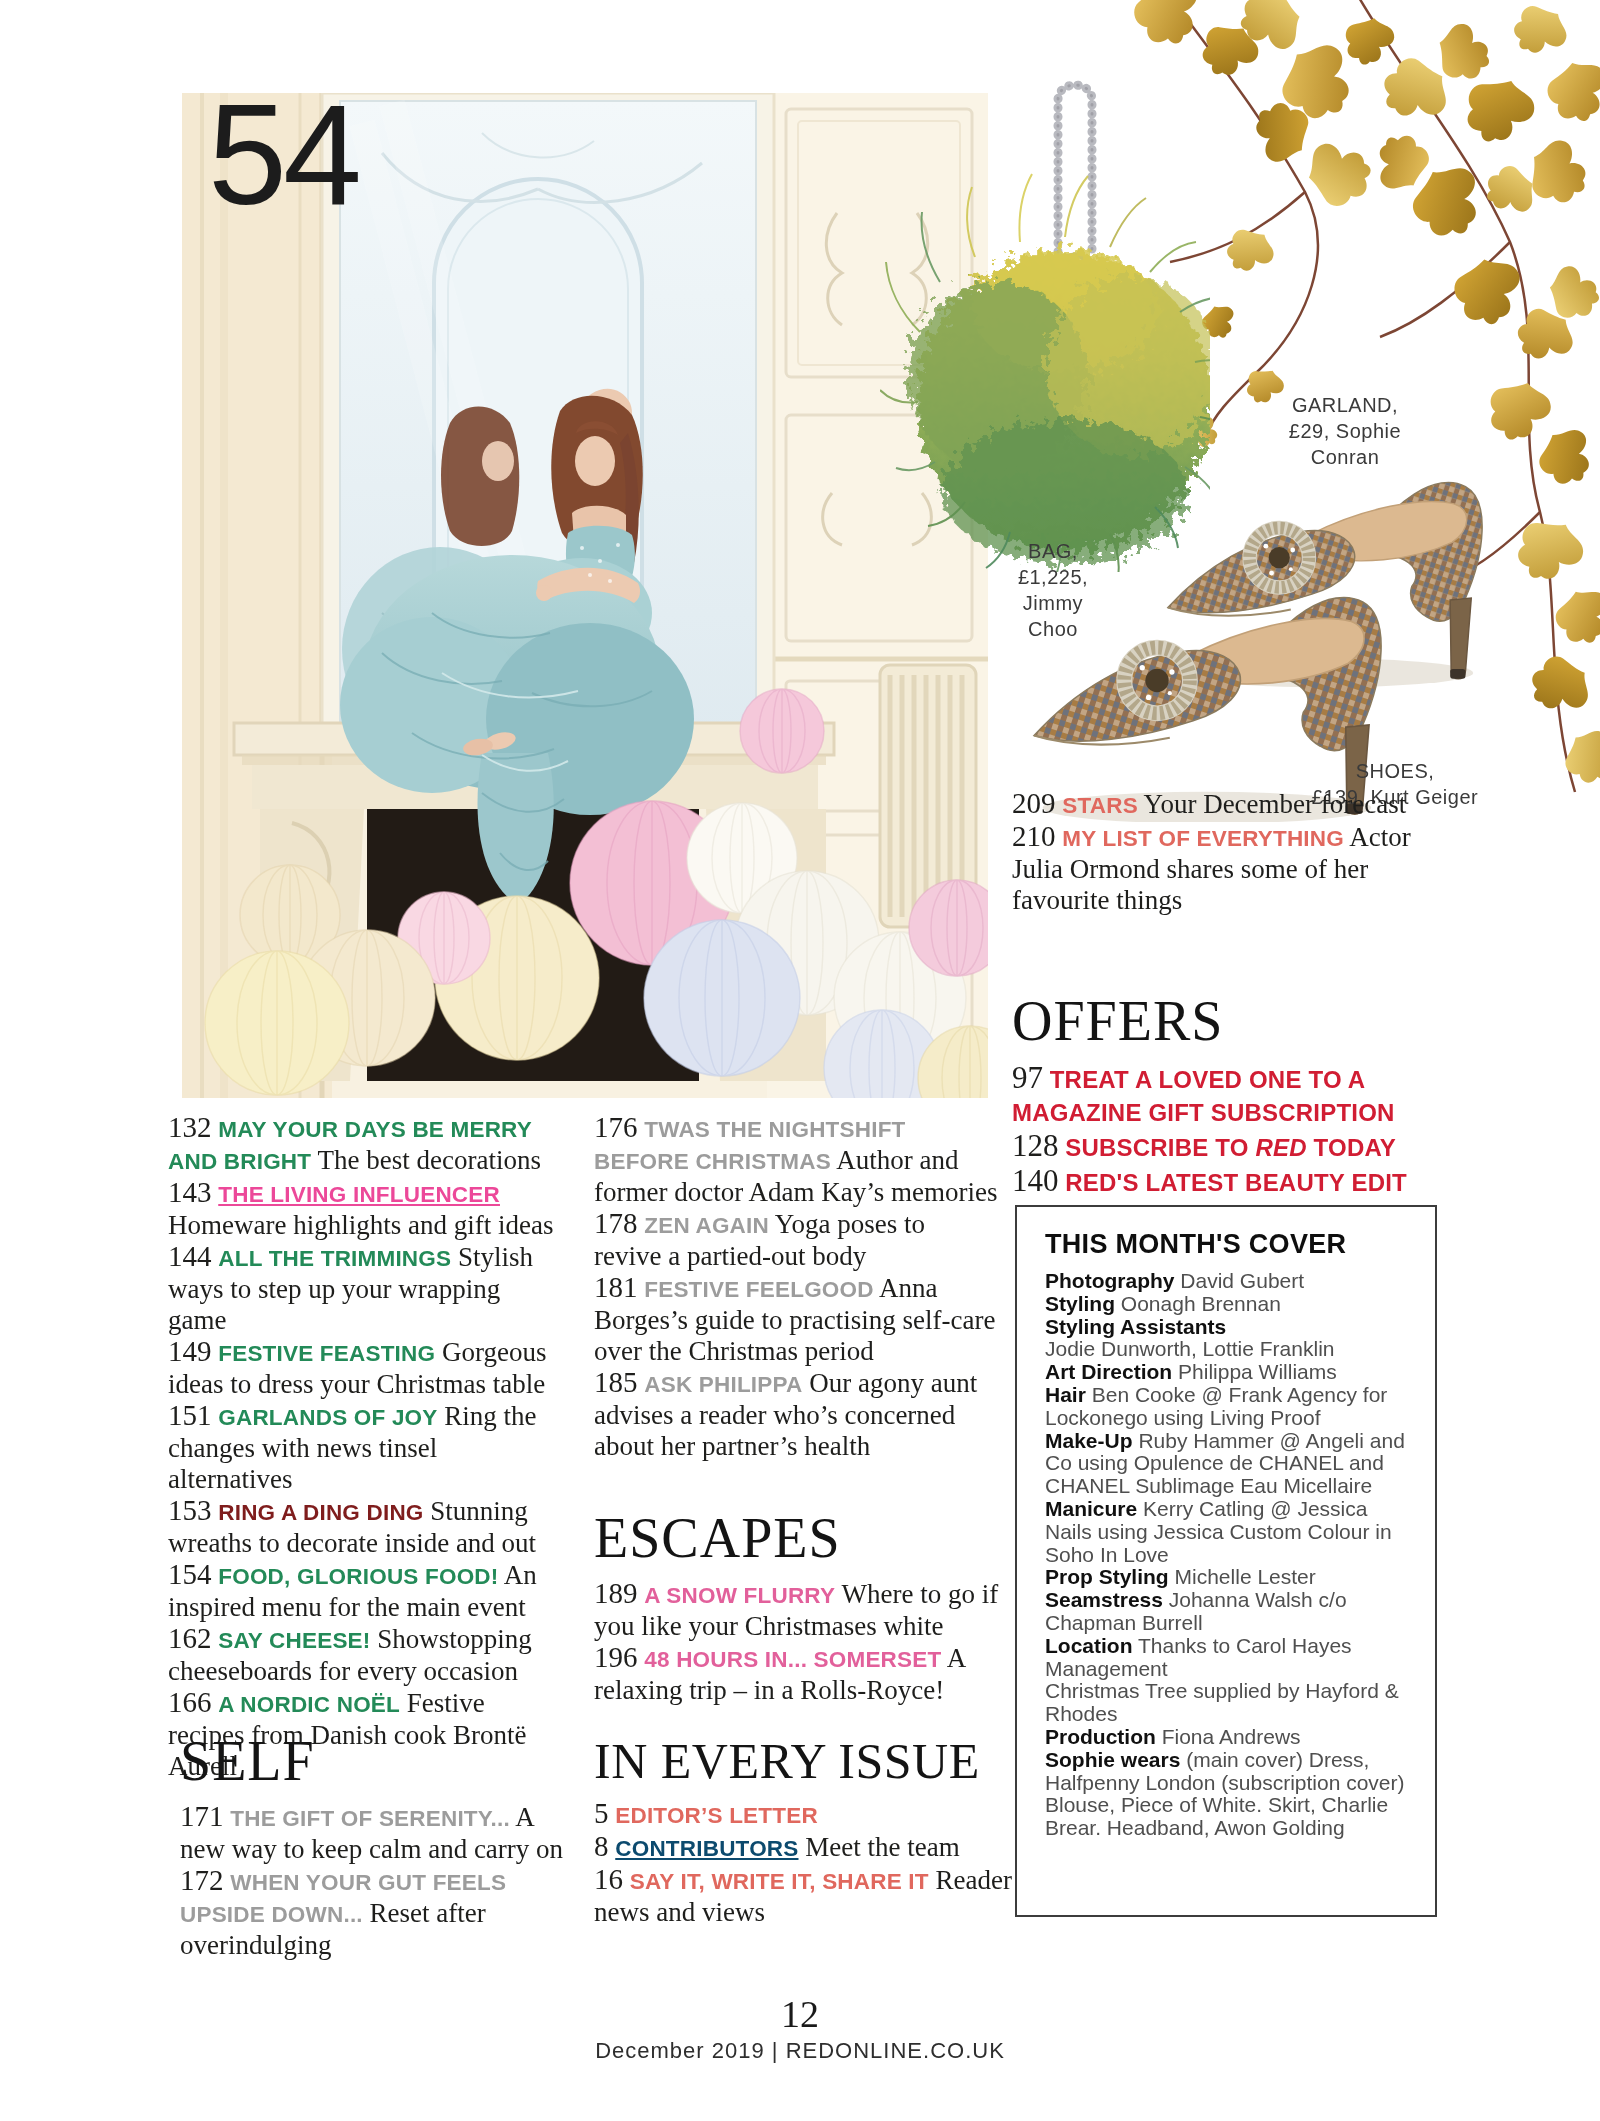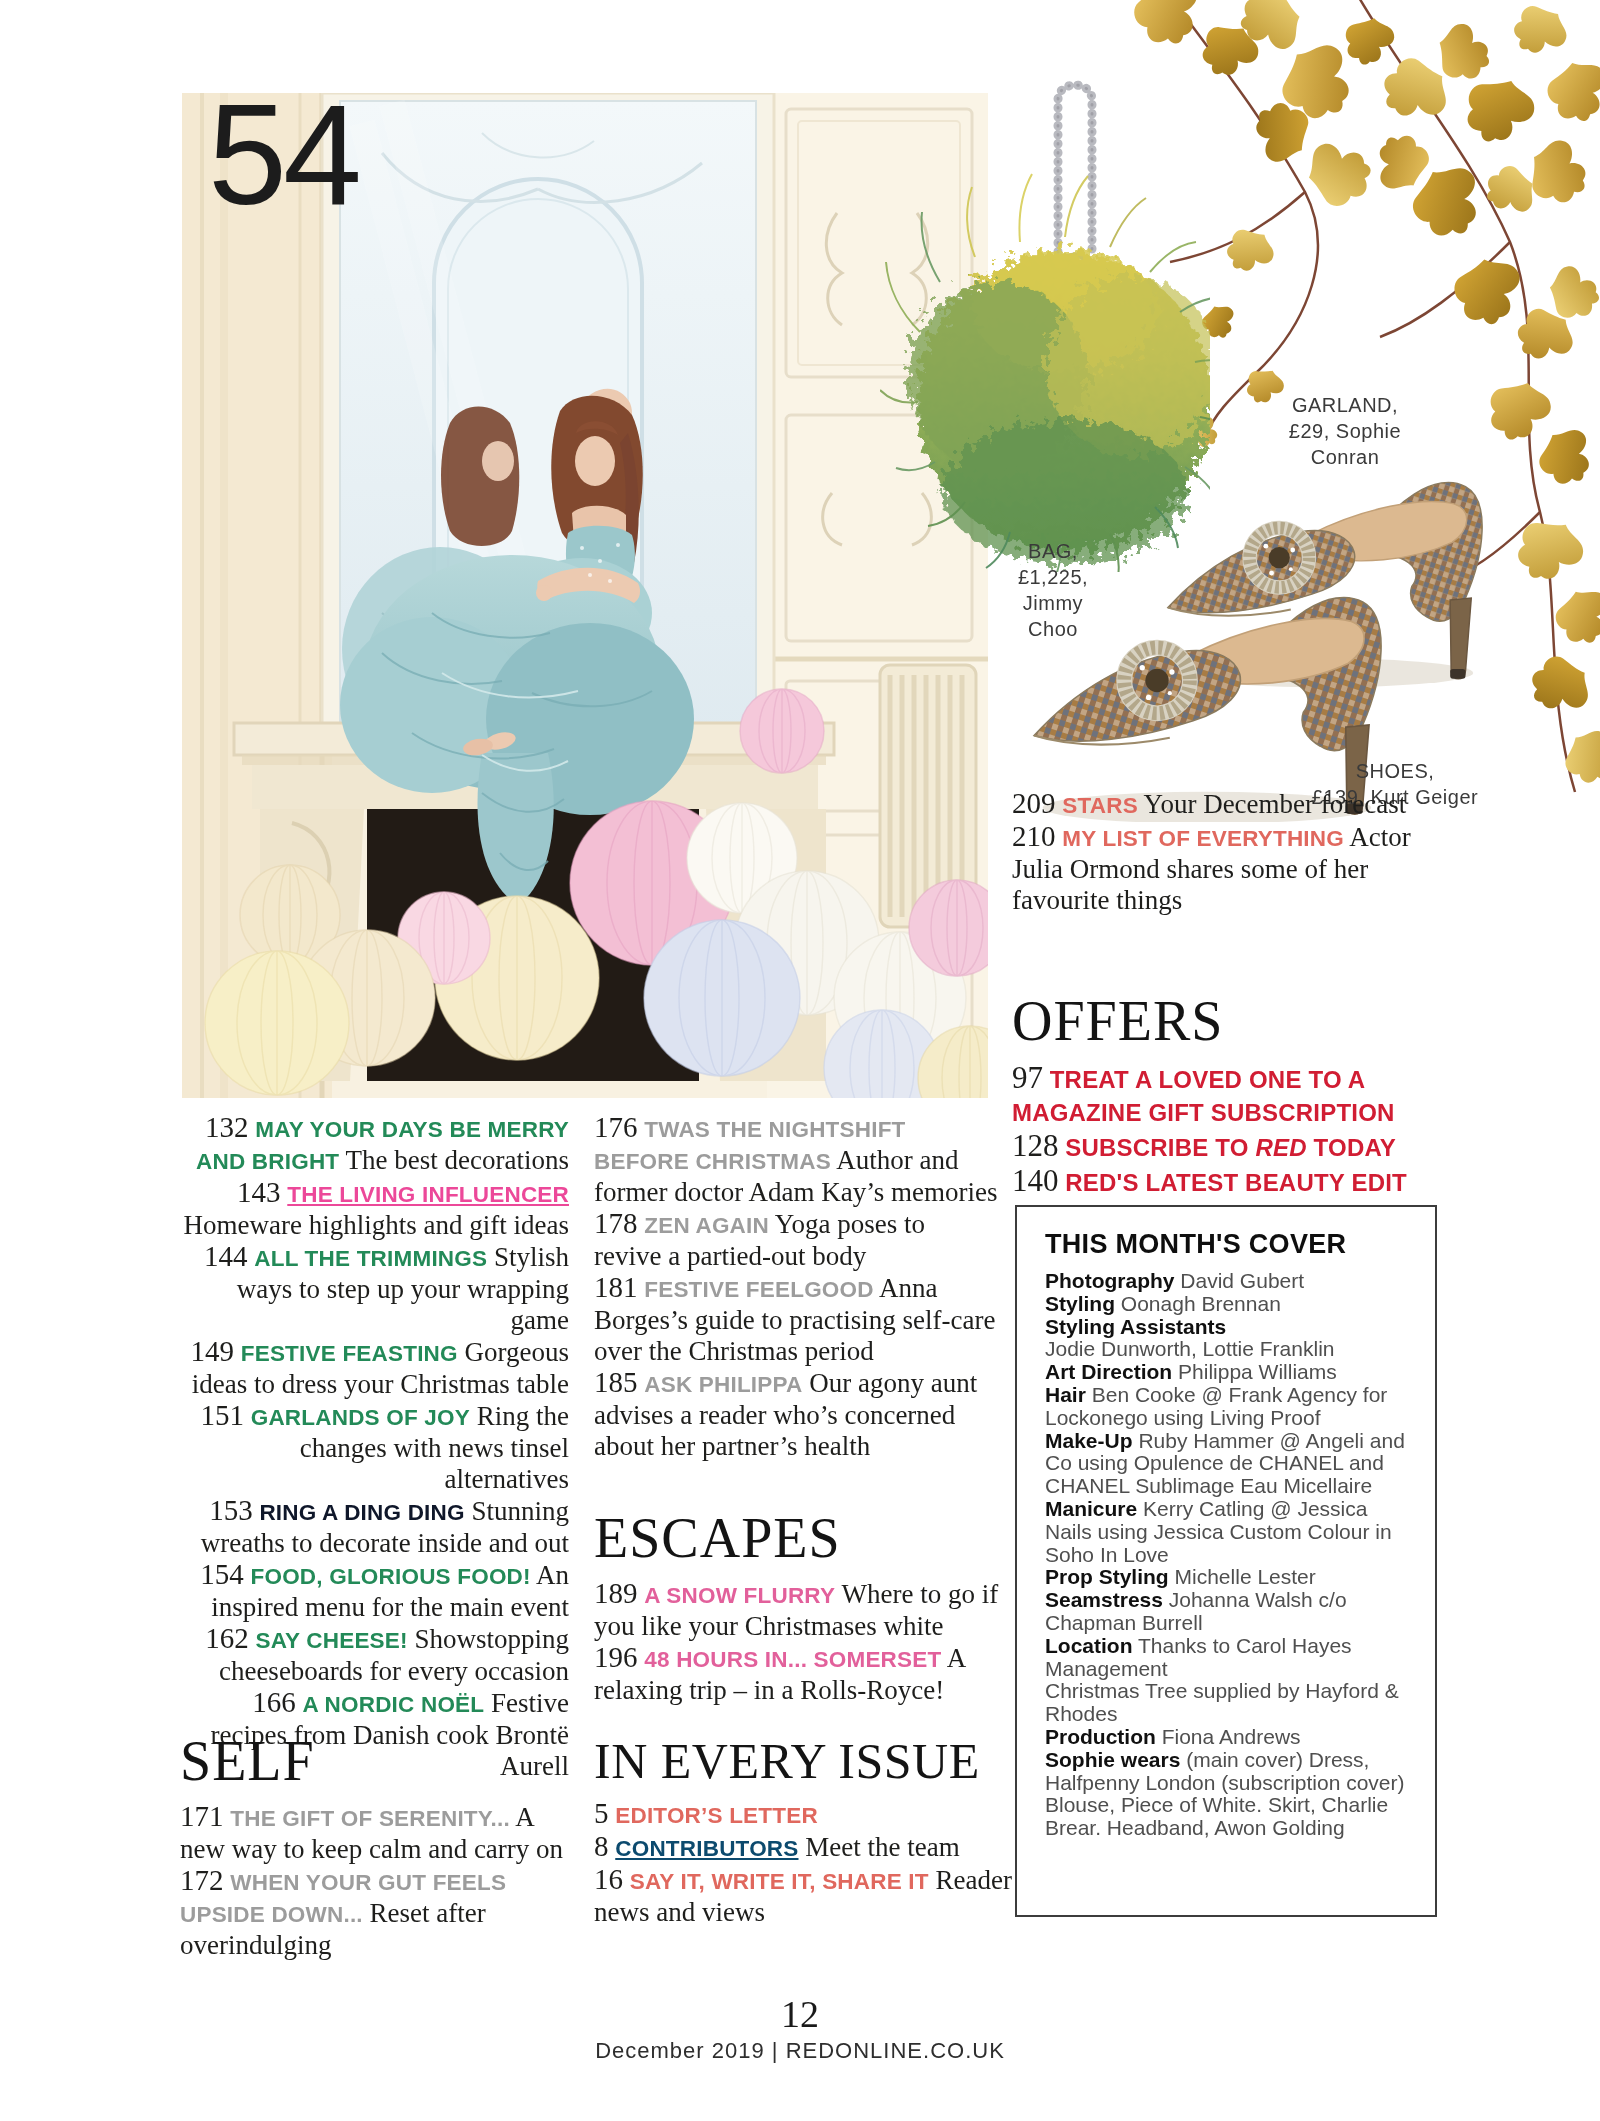--- a/index.html
+++ b/index.html
@@ -494,33 +494,33 @@
         <div class="credit"><b>Location</b> <span>Thanks to Carol Hayes Management</span></div>
 
         <div class="credit"> <span>Christmas Tree supplied by Hayford &amp; Rhodes</span></div>
 
         <div class="credit"><b>Production</b> <span>Fiona Andrews</span></div>
 
         <div class="credit"><b>Sophie wears</b> <span>(main cover) Dress, Halfpenny London (subscription cover) Blouse, Piece of White. Skirt, Charlie Brear. Headband, Awon Golding</span></div>
       </div>
   </div>
 
-  <div class="abs" style="left:177px;top:1112px;width:392px;text-align:right;">
+  <div class="abs" style="left:168px;top:1112px;width:392px;">
 
       <p class="entry"><span class="num">132</span> <span class="lbl" style="color: rgb(35, 138, 88);">MAY YOUR DAYS BE MERRY AND BRIGHT</span> <span class="desc">The best decorations</span></p>
 
       <p class="entry"><span class="num">143</span> <span class="lbl" style="color: #ec4899; text-decoration: underline;">THE LIVING INFLUENCER</span> <span class="desc">Homeware highlights and gift ideas</span></p>
 
       <p class="entry"><span class="num">144</span> <span class="lbl" style="color: rgb(35, 138, 88);">ALL THE TRIMMINGS</span> <span class="desc">Stylish ways to step up your wrapping game</span></p>
 
       <p class="entry"><span class="num">149</span> <span class="lbl" style="color: rgb(35, 138, 88);">FESTIVE FEASTING</span> <span class="desc">Gorgeous ideas to dress your Christmas table</span></p>
 
       <p class="entry"><span class="num">151</span> <span class="lbl" style="color: rgb(35, 138, 88);">GARLANDS OF JOY</span> <span class="desc">Ring the changes with news tinsel alternatives</span></p>
 
-      <p class="entry"><span class="num">153</span> <span class="lbl" style="color: #0f172a;">RING A DING DING</span> <span class="desc">Stunning wreaths to decorate inside and out</span></p>
+      <p class="entry"><span class="num">153</span> <span class="lbl" style="color: #7f1d1d;">RING A DING DING</span> <span class="desc">Stunning wreaths to decorate inside and out</span></p>
 
       <p class="entry"><span class="num">154</span> <span class="lbl" style="color: rgb(35, 138, 88);">FOOD, GLORIOUS FOOD!</span> <span class="desc">An inspired menu for the main event</span></p>
 
       <p class="entry"><span class="num">162</span> <span class="lbl" style="color: rgb(35, 138, 88);">SAY CHEESE!</span> <span class="desc">Showstopping cheeseboards for every occasion</span></p>
 
       <p class="entry"><span class="num">166</span> <span class="lbl" style="color: rgb(35, 138, 88);">A NORDIC NOËL</span> <span class="desc">Festive recipes from Danish cook Brontë Aurell</span></p>
     </div>
 
   <div class="abs" style="left:180px;top:1733px;width:392px;">
     <h2 class="h-serif" style="font-size:56px;">SELF</h2>

